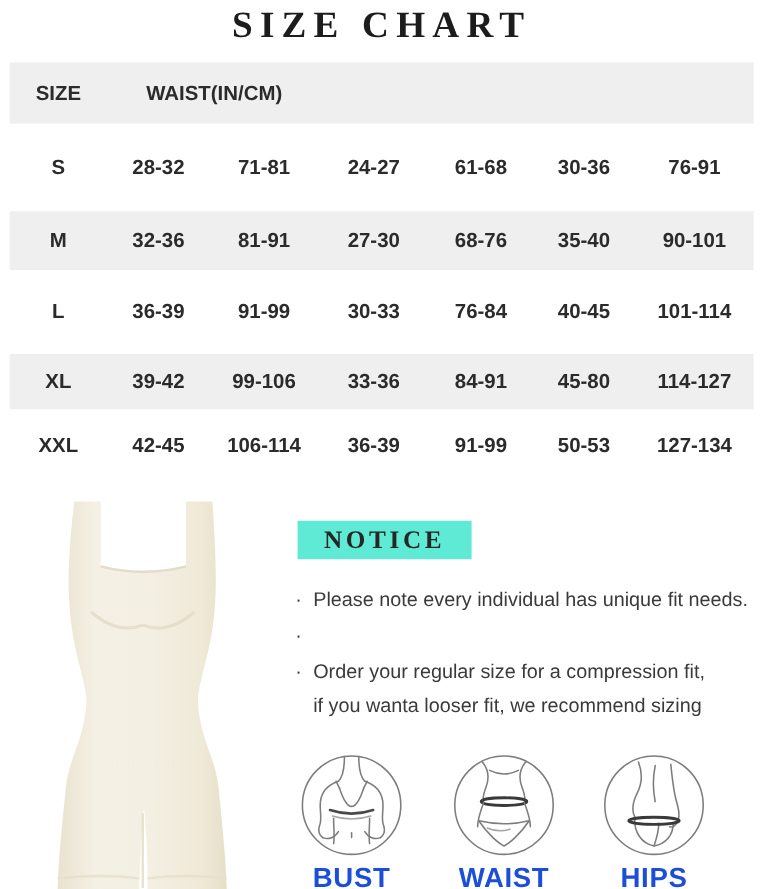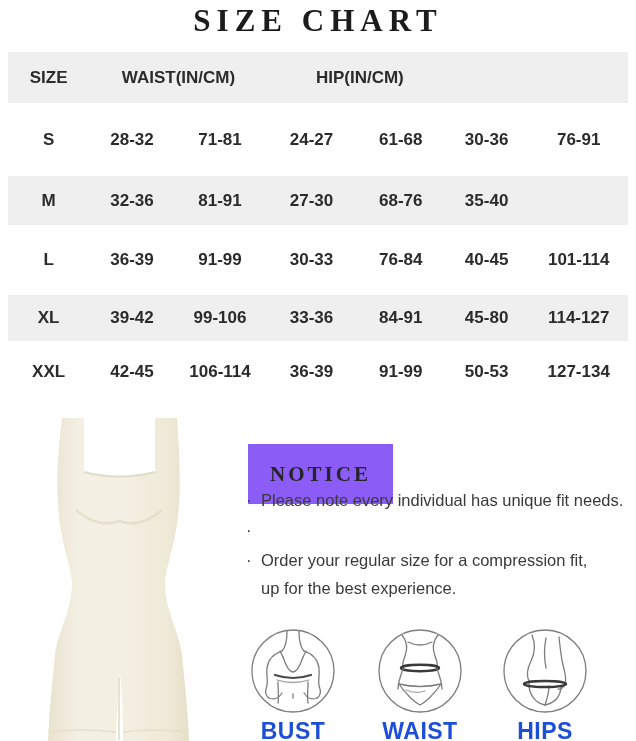--- a/index.html
+++ b/index.html
@@ -27,22 +27,22 @@
     text-align:center;font-weight:bold;font-size:17px;color:#2b2b2b;
     white-space:nowrap;
   }
   .c1{width:13.1%;} .c2{width:13.8%;} .c3{width:14.6%;} .c4{width:14.9%;}
   .c5{width:13.9%;} .c6{width:13.8%;} .c7{width:15.9%;}
   .h1{width:13.1%;} .h2{width:28.4%;} .h3{width:28.8%;} .h4{width:29.7%;}
   
   .bodysuit-wrap{position:absolute;left:28px;top:410px;width:182px;height:331px;}
   
   .notice-box{
-    position:absolute;left:248px;top:444px;width:145px;height:60px;
-    background:#8b5cf6;display:flex;align-items:center;justify-content:center;
+    position:absolute;left:248px;top:434px;width:145px;height:32px;
+    background:#5eead4;display:flex;align-items:center;justify-content:center;
     font-family:"Liberation Serif",serif;font-weight:bold;font-size:21px;
     letter-spacing:3px;color:#262626;
   }
   .notice-list{position:absolute;left:246px;top:486px;width:386px;}
   .notice-item{
     display:flex;font-size:16.5px;line-height:28px;color:#3a3a3a;
     margin-bottom:2px;
   }
   .notice-item .bullet{flex:none;width:15px;color:#3a3a3a;}
   .notice-item .line{display:block;}
@@ -61,40 +61,40 @@
 <body>
 
 <div class="canvas">
 
   <div class="page-title">SIZE CHART</div>
 
   <div class="size-table">
     <div class="t-row header stripe">
       <div class="t-cell h1">SIZE</div>
       <div class="t-cell h3">WAIST(IN/CM)</div>
-      <div class="t-cell h4">HIP(IN/CM)</div>
     </div>
 
     <div class="t-row r-s">
       <div class="t-cell c1">S</div>
       <div class="t-cell c2">28-32</div>
       <div class="t-cell c3">71-81</div>
       <div class="t-cell c4">24-27</div>
       <div class="t-cell c5">61-68</div>
       <div class="t-cell c6">30-36</div>
       <div class="t-cell c7">76-91</div>
     </div>
 
     <div class="t-row r-m stripe">
       <div class="t-cell c1">M</div>
       <div class="t-cell c2">32-36</div>
       <div class="t-cell c3">81-91</div>
       <div class="t-cell c4">27-30</div>
       <div class="t-cell c5">68-76</div>
       <div class="t-cell c6">35-40</div>
+      <div class="t-cell c7">90-101</div>
     </div>
 
     <div class="t-row r-l">
       <div class="t-cell c1">L</div>
       <div class="t-cell c2">36-39</div>
       <div class="t-cell c3">91-99</div>
       <div class="t-cell c4">30-33</div>
       <div class="t-cell c5">76-84</div>
       <div class="t-cell c6">40-45</div>
       <div class="t-cell c7">101-114</div>
@@ -166,21 +166,21 @@
           <span class="line">Please note every individual has unique fit needs.</span>
         </div>
     </div>
     <div class="notice-item">
       <span class="bullet">·</span>
     </div>
     <div class="notice-item">
       <span class="bullet">·</span>
       <div>
         <span class="line">Order your regular size for a compression fit,</span>
-        <span class="line">up for the best experience.</span>
+        <span class="line">if you wanta looser fit, we recommend sizing</span>
       </div>
     </div>
   </div>
 
   <div class="measure m-bust">
     <svg width="86" height="86" viewBox="0 0 86 86" fill="none" stroke="#7d7d7d" stroke-width="1.3" stroke-linecap="round">
       <circle cx="43" cy="43" r="41"></circle>
       <path d="M37,3 C37,13 36,19 32,23"></path>
       <path d="M49,3 C49,13 50,19 54,23"></path>
       <path d="M32,23 C23,26 18,32 17,40 C16,48 19,54 16,61 C15,65 16,68 19,70"></path>

